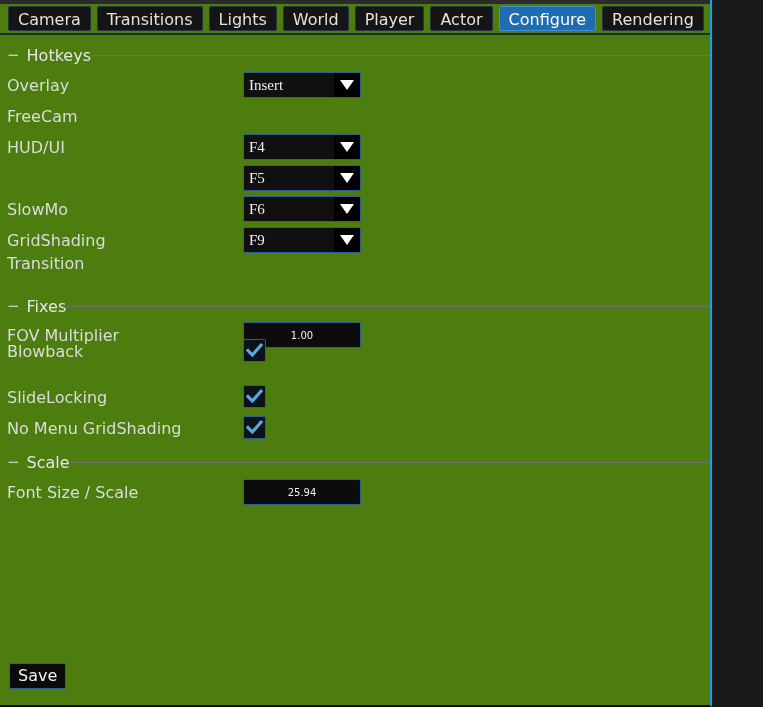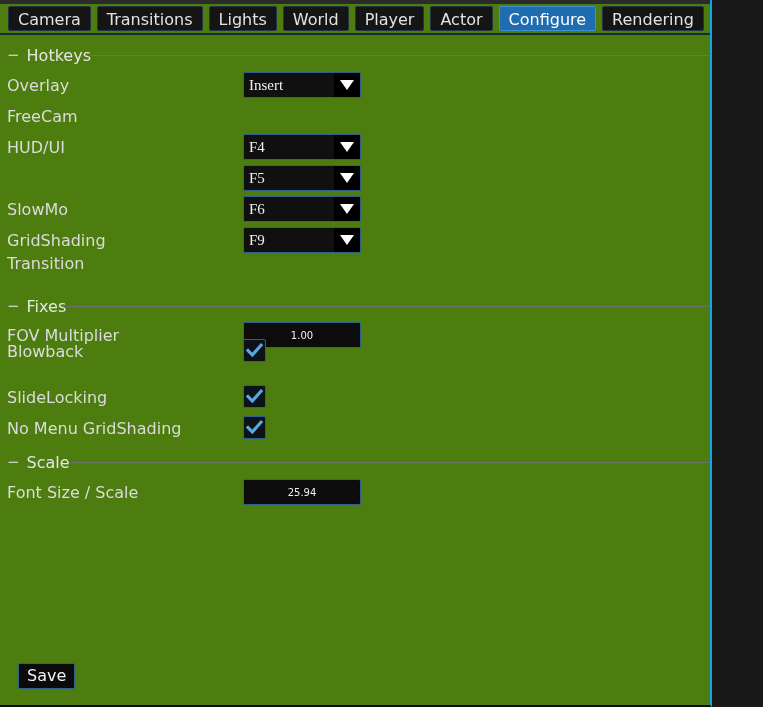--- a/index.html
+++ b/index.html
@@ -187,21 +187,21 @@
     cursor: pointer;
   }
   .checkbox svg {
     display: block;
     margin: 1px auto 0;
   }
 
   
   .savebtn {
     position: absolute;
-    left: 18px;
+    left: 9px;
     top: 663px;
     height: 26px;
     padding: 0 8px;
     background: #0b0b0b;
     border: 1px solid #2d5f8f;
     border-radius: 2px;
     color: #f2f2f2;
     font-size: 16px;
     line-height: 24px;
     box-sizing: border-box;

